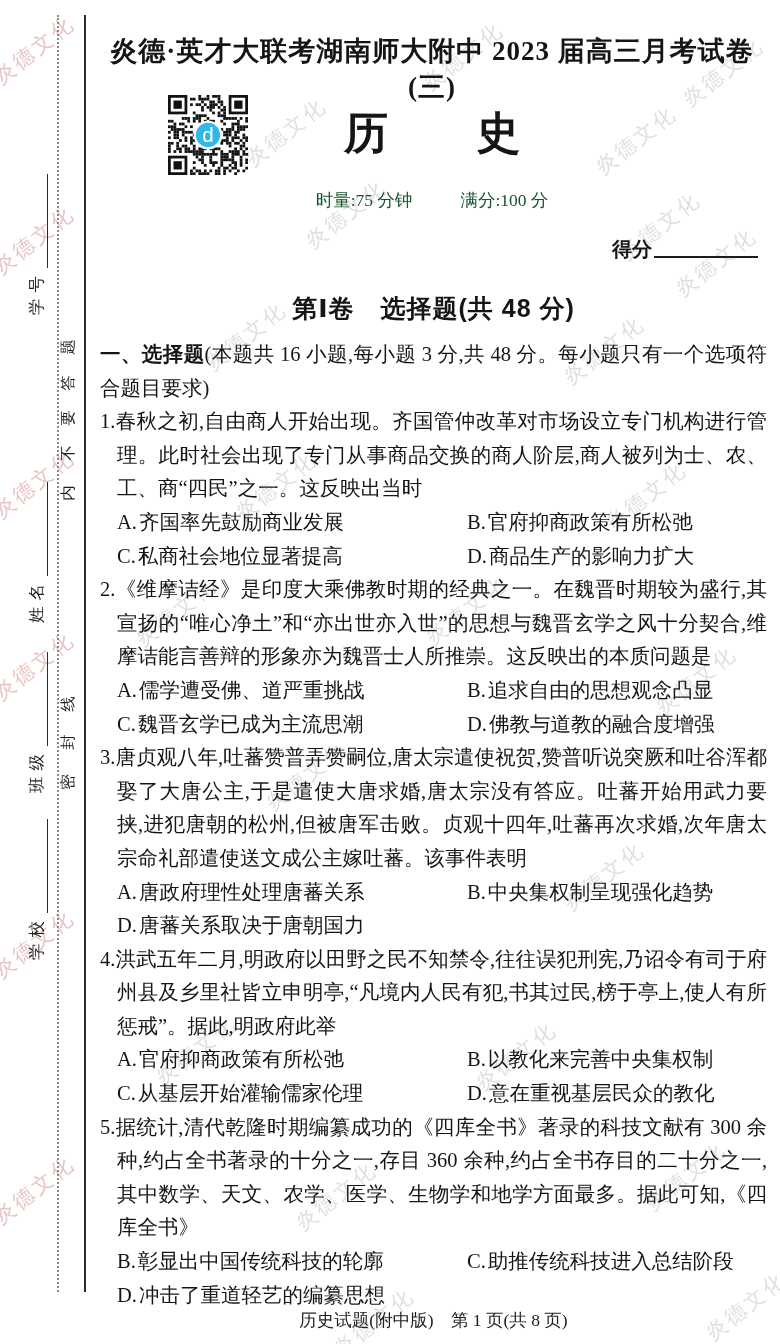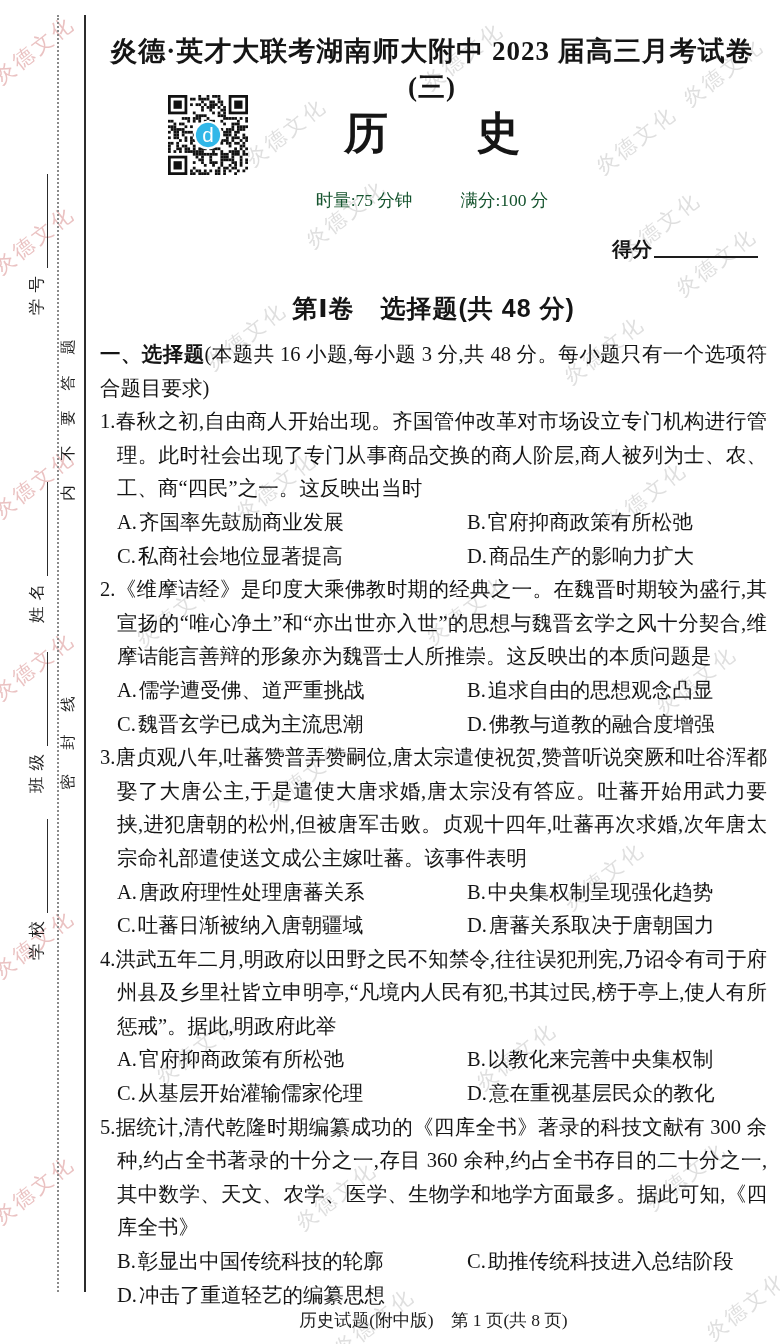--- a/index.html
+++ b/index.html
@@ -479,21 +479,20 @@
   </div>
     </div>
 
     <div class="question">
       <p class="stem"><span class="qnum">3.</span><span class="qtext">唐贞观八年,吐蕃赞普弄赞嗣位,唐太宗遣使祝贺,赞普听说突厥和吐谷浑都娶了大唐公主,于是遣使大唐求婚,唐太宗没有答应。吐蕃开始用武力要挟,进犯唐朝的松州,但被唐军击败。贞观十四年,吐蕃再次求婚,次年唐太宗命礼部遣使送文成公主嫁吐蕃。该事件表明</span></p>
       <div class="options">
     <div class="option"><span class="opt-label">A.</span><span class="opt-text">唐政府理性处理唐蕃关系</span></div>
 
     <div class="option"><span class="opt-label">B.</span><span class="opt-text">中央集权制呈现强化趋势</span></div>
 
-    <div class="option"><span class="opt-label">C.</span><span class="opt-text">吐蕃日渐被纳入唐朝疆域</span></div>
 
     <div class="option"><span class="opt-label">D.</span><span class="opt-text">唐蕃关系取决于唐朝国力</span></div>
   </div>
     </div>
 
     <div class="question">
       <p class="stem"><span class="qnum">4.</span><span class="qtext">洪武五年二月,明政府以田野之民不知禁令,往往误犯刑宪,乃诏令有司于府州县及乡里社皆立申明亭,“凡境内人民有犯,书其过民,榜于亭上,使人有所惩戒”。据此,明政府此举</span></p>
       <div class="options">
     <div class="option"><span class="opt-label">A.</span><span class="opt-text">官府抑商政策有所松弛</span></div>
 

